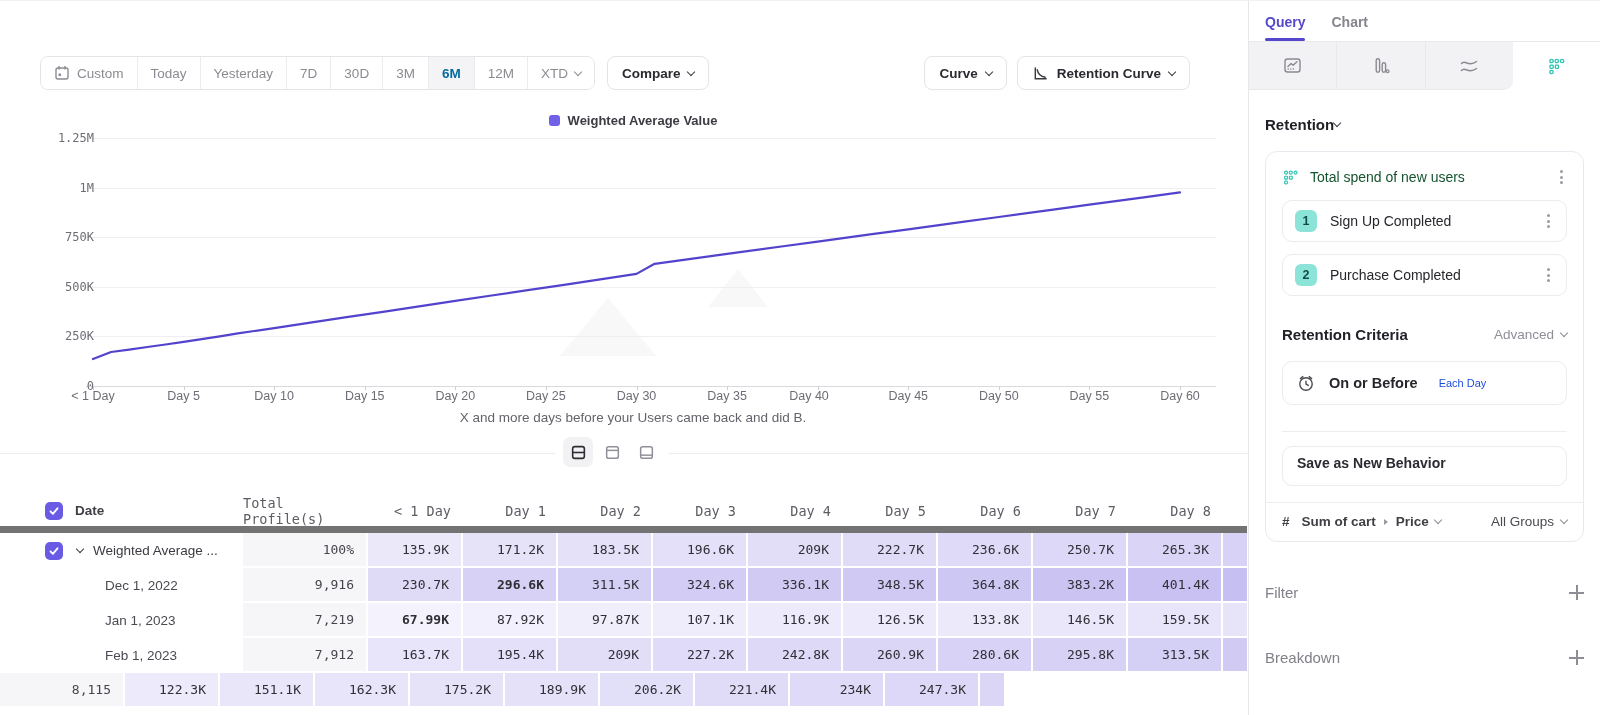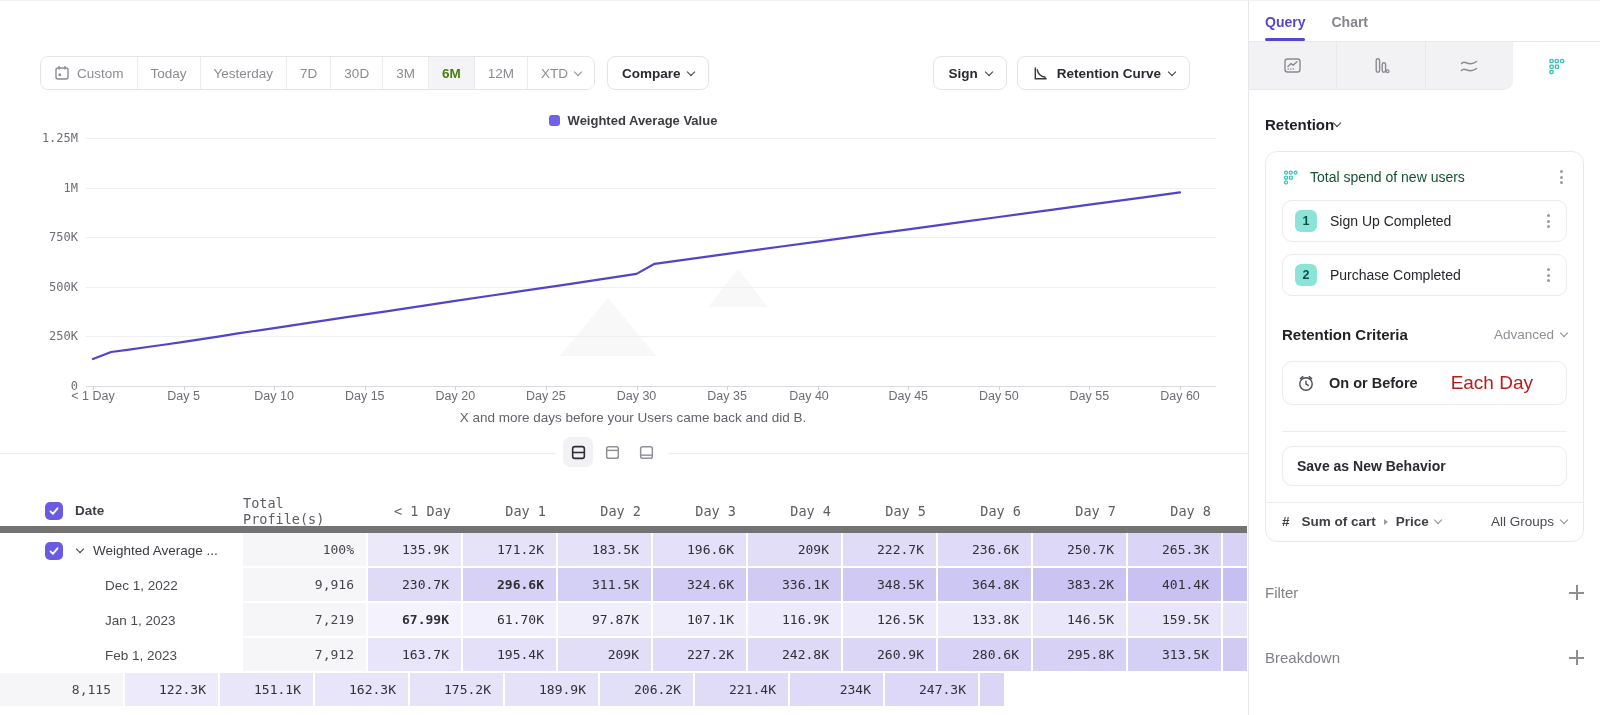--- a/index.html
+++ b/index.html
@@ -7,34 +7,34 @@
   body{position:relative;border-top:1px solid #f1f1f3}
 
   
   .main{position:absolute;left:0;top:0;width:1248px;height:715px;background:#fff}
 
   .toolbar{position:absolute;left:40px;top:55px;width:1150px;display:flex;justify-content:space-between;align-items:center}
   .tb-left,.tb-right{display:flex;align-items:center}
   .seg-group{display:flex;border:1px solid #e4e4e8;border-radius:8px;overflow:hidden;background:#fff;height:34px}
   .seg{display:flex;align-items:center;gap:7px;padding:0 13px;font-size:13.5px;color:#8b8b92;background:#fff;border:none;border-right:1px solid #ececef;cursor:pointer;font-weight:500;font-family:inherit}
   .seg:last-child{border-right:none}
-  .seg.active{background:#f4f4f6;color:#4d7c0f;font-weight:700}
+  .seg.active{background:#f4f4f6;color:#0369a1;font-weight:700}
   .btn{height:34px;border:1px solid #e4e4e8;border-radius:8px;background:#fff;display:flex;align-items:center;gap:8px;padding:0 14px;font-size:13.5px;font-weight:600;color:#2a2a31;cursor:pointer;font-family:inherit}
   .ml12{margin-left:12px}.ml10{margin-left:10px}
   .chev{display:inline-block;width:6px;height:6px;border-right:1.5px solid currentColor;border-bottom:1.5px solid currentColor;transform:rotate(45deg);margin-top:-3px;color:#8b8b92}
   .chev.dark{color:#3a3a41}
 
   
   .chart-wrap{position:absolute;left:0;top:100px;width:1248px;height:332px}
   .legend{position:absolute;left:86px;right:68px;top:12px;display:flex;justify-content:center;align-items:center;gap:8px}
   .legend .swatch{width:11px;height:11px;border-radius:3px}
   .legend .lg-label{font-size:13px;color:#3c3c43;font-weight:600}
   .gridline{position:absolute;left:86px;right:32px;height:1px;background:#efeff2}
   .gridline.zero{background:#dadade}
-  .ylab{position:absolute;left:0;width:78px;text-align:right;font-size:12px;color:#6d6d75;font-family:"DejaVu Sans Mono",monospace}
+  .ylab{position:absolute;left:0;width:94px;text-align:right;font-size:12px;color:#6d6d75;font-family:"DejaVu Sans Mono",monospace}
   .xtick{position:absolute;width:1px;height:4px;background:#cfcfd4}
   .xlab{position:absolute;width:90px;text-align:center;font-size:12.5px;color:#6d6d75}
   .caption{position:absolute;left:86px;right:68px;text-align:center;font-size:13.5px;color:#63636b}
   .tri{position:absolute;width:0;height:0;border-left:48px solid transparent;border-right:48px solid transparent;border-bottom:58px solid #f8f8f9}
   .tri.small{border-left-width:30px;border-right-width:30px;border-bottom-width:38px}
   svg.lineplot{position:absolute;left:88px;top:37px;width:1092px;height:248px;overflow:visible}
 
   
   .split-line{position:absolute;left:0;right:0;top:452px;height:1px;background:#ececef}
   .view-toggles{position:absolute;left:612px;top:436px;transform:translateX(-50%);display:flex;gap:4px;background:#fff;padding:0 8px}
@@ -75,23 +75,23 @@
   .kebab{display:flex;flex-direction:column;gap:2.5px;padding:4px;cursor:pointer}
   .kebab i{width:3px;height:3px;border-radius:50%;background:#9a9aa2}
   .step{margin-top:12px;height:42px;border:1px solid #ebebf0;border-radius:10px;display:flex;align-items:center;gap:13px;padding:0 12px;cursor:pointer}
   .badge{width:22px;height:22px;border-radius:6px;display:flex;align-items:center;justify-content:center;font-size:12.5px;font-weight:700}
   .step-label{flex:1;font-size:14px;font-weight:500;color:#26262c}
   .criteria-row{margin-top:30px;display:flex;align-items:center;justify-content:space-between}
   .criteria-title{font-size:15px;font-weight:700;color:#222228}
   .advanced{display:flex;align-items:center;gap:7px;font-size:13.5px;color:#8f8f97;font-weight:500;cursor:pointer}
   .cond-box{margin-top:18px;height:44px;border:1px solid #ebebf0;border-radius:10px;display:flex;align-items:center;gap:13px;padding:0 13px;cursor:pointer}
   .cond-bold{font-size:14.5px;font-weight:700;color:#26262c}
-  .cond-rest{font-size:19px;color:#b91c1c;margin-left:20px}
+  .cond-rest{font-size:11px;color:#1d4ed8;margin-left:8px}
   .card-hr{margin-top:26px;border:none;border-top:1px solid #ededf0}
-  .save-box{margin-top:14px;height:40px;border:1px solid #ebebf0;border-radius:10px;display:flex;align-items:center;padding:0 14px;font-size:14px;font-weight:600;color:#2a2a30;cursor:pointer}
+  .save-box{margin-top:14px;height:40px;border:1px solid #ebebf0;border-radius:10px;display:flex;padding:8px 14px;font-size:14px;font-weight:600;color:#2a2a30;cursor:pointer}
   .card-foot{margin:16px -16px 0;border-top:1px solid #ededf0;padding:11px 16px 12px;display:flex;align-items:center;justify-content:space-between}
   .measure{display:flex;align-items:center;gap:6px;font-size:13.5px;font-weight:600;color:#3f3f46;cursor:pointer}
   .hash{font-size:13.5px;font-weight:700;color:#3f3f46;margin-right:6px}
   .caret-r{width:0;height:0;border-left:4px solid #9a9aa2;border-top:3.5px solid transparent;border-bottom:3.5px solid transparent;display:inline-block;margin:0 2px}
   .groups{display:flex;align-items:center;gap:7px;font-size:13.5px;color:#4a4a52;font-weight:500;cursor:pointer}
   .add-section{display:flex;align-items:center;justify-content:space-between;cursor:pointer}
   .add-label{font-size:15px;font-weight:500;color:#808088}
   .plus{position:relative;width:15px;height:15px}
   .plus::before,.plus::after{content:"";position:absolute;background:#8d8d95}
   .plus::before{left:7px;top:0;width:1.6px;height:15px}
@@ -142,21 +142,21 @@
             <span class="chev"></span>
           </button>
         </div>
       <button class="btn ml12">
         <span>Compare</span>
         <span class="chev dark"></span>
       </button>
     </div>
     <div class="tb-right">
       <button class="btn">
-        <span>Sign</span>
+        <span>Curve</span>
         <span class="chev dark"></span>
       </button>
       <button class="btn ml10">
         <span style="display:flex">
             <svg width="17" height="17" viewBox="0 0 18 18" fill="none">
               <path d="M3.5 3 V14.5 H15" stroke="#3a3a40" stroke-width="1.5" stroke-linecap="round"></path>
               <path d="M5.5 5 C6.5 10.5 9.5 12.5 14 13" stroke="#3a3a40" stroke-width="1.5" stroke-linecap="round"></path>
             </svg>
           </span>
         <span>Retention Curve</span>
@@ -306,21 +306,21 @@
           <div class="c-cell c-val" style="background: rgba(106, 86, 220, 0.35);">383.2K</div>
           <div class="c-cell c-val" style="background: rgba(106, 86, 220, 0.365);">401.4K</div>
           <div class="c-cell c-sliver" style="background: rgba(106, 86, 220, 0.38);"></div>
         </div>
         <div class="t-row">
           <div class="c-date">
             <span class="date-label">Jan 1, 2023</span>
           </div>
           <div class="c-cell c-total">7,219</div>
           <div class="c-cell c-val" style="background: rgba(106, 86, 220, 0.075); font-weight: bold;">67.99K</div>
-          <div class="c-cell c-val" style="background: rgba(106, 86, 220, 0.09);">61.70K</div>
+          <div class="c-cell c-val" style="background: rgba(106, 86, 220, 0.09);">87.92K</div>
           <div class="c-cell c-val" style="background: rgba(106, 86, 220, 0.1);">97.87K</div>
           <div class="c-cell c-val" style="background: rgba(106, 86, 220, 0.11);">107.1K</div>
           <div class="c-cell c-val" style="background: rgba(106, 86, 220, 0.118);">116.9K</div>
           <div class="c-cell c-val" style="background: rgba(106, 86, 220, 0.125);">126.5K</div>
           <div class="c-cell c-val" style="background: rgba(106, 86, 220, 0.13);">133.8K</div>
           <div class="c-cell c-val" style="background: rgba(106, 86, 220, 0.14);">146.5K</div>
           <div class="c-cell c-val" style="background: rgba(106, 86, 220, 0.153);">159.5K</div>
           <div class="c-cell c-sliver" style="background: rgba(106, 86, 220, 0.16);"></div>
         </div>
         <div class="t-row">

